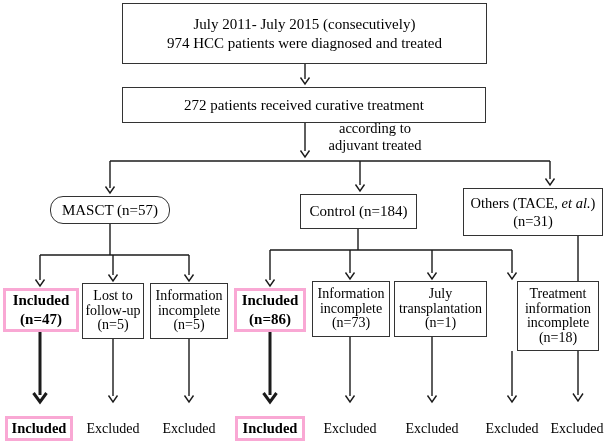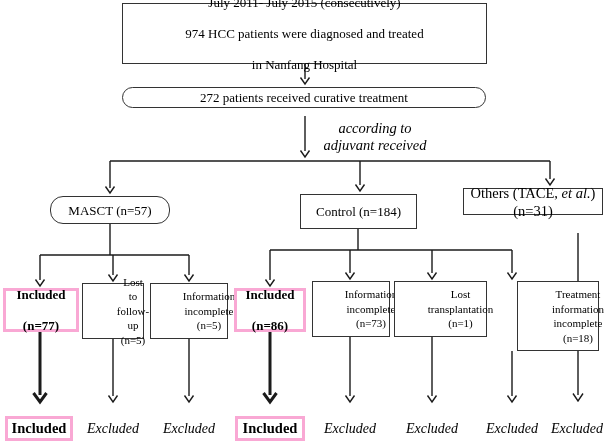--- a/index.html
+++ b/index.html
@@ -17,29 +17,28 @@
     box-sizing:border-box;
     border:1.5px solid #333;
     background:#fff;
     display:flex;
     flex-direction:column;
     align-items:center;
     justify-content:center;
     text-align:center;
   }
   .box-em{border:3px solid #f9a8d4;font-weight:bold;}
-  .t15{font-size:13px;line-height:19px;gap:12px;}
+  .t15{font-size:15px;line-height:19px;}
   .t14{font-size:14.5px;line-height:18px;}
-  .t12{font-size:11px;line-height:14.5px;padding-left:40px;}
+  .t12{font-size:14px;line-height:14.5px;}
   .lbl{
     position:absolute;
     text-align:center;
     font-size:14px;
     line-height:17px;
-    font-style:italic;
   }
   .ital{font-style:italic;}
   .annot{font-size:14.5px;line-height:17px;}
 </style>
 </head>
 <body>
 
 <div id="stage">
 
   <svg id="connectors" viewBox="0 0 611 446" xmlns="http://www.w3.org/2000/svg" fill="none" stroke="#1b1b1b" stroke-width="1.4" stroke-linecap="butt" stroke-linejoin="miter">
@@ -76,46 +75,45 @@
     <path d="M113 339 L113 396 M108.5 395.5 L113 402 L117.5 395.5"></path>
     <path d="M189 339 L189 396 M184.5 395.5 L189 402 L193.5 395.5"></path>
     <path d="M350 337 L350 396 M345.5 395.5 L350 402 L354.5 395.5"></path>
     <path d="M432 337 L432 396 M427.5 395.5 L432 402 L436.5 395.5"></path>
     <path d="M512 351 L512 396 M507.5 395.5 L512 402 L516.5 395.5"></path>
   </svg>
 
   <div class="box t15" style="left:122px;top:3px;width:365px;height:61px;">
     <div>July 2011- July 2015 (consecutively)</div>
     <div>974 HCC patients were diagnosed and treated</div>
-    <div>in Nanfang Hospital</div>
   </div>
 
-  <div class="box t15" style="left:122px;top:87px;width:364px;height:21px;border-radius:12px;">
+  <div class="box t15" style="left:122px;top:87px;width:364px;height:36px;">
     <div>272 patients received curative treatment</div>
   </div>
 
   <div class="lbl annot" style="left:310px;top:120px;width:130px;">
     <div>according to</div>
-    <div>adjuvant received</div>
+    <div>adjuvant treated</div>
   </div>
 
   <div class="box t15" style="left:50px;top:196px;width:120px;height:28px;border-radius:13px;">
     <div>MASCT (n=57)</div>
   </div>
   <div class="box t15" style="left:300px;top:194px;width:117px;height:35px;">
     <div>Control (n=184)</div>
   </div>
-  <div class="box t14" style="left:463px;top:188px;width:140px;height:27px;">
+  <div class="box t14" style="left:463px;top:188px;width:140px;height:48px;">
     <div><span>Others (TACE, </span><span class="ital">et al.</span><span>)</span></div>
     <div>(n=31)</div>
   </div>
 
   <div class="box box-em t15" style="left:3px;top:288px;width:76px;height:44px;">
     <div>Included</div>
-    <div>(n=77)</div>
+    <div>(n=47)</div>
   </div>
   <div class="box t12" style="left:82px;top:283px;width:62px;height:56px;">
     <div>Lost to</div>
     <div>follow-up</div>
     <div>(n=5)</div>
   </div>
   <div class="box t12" style="left:150px;top:283px;width:78px;height:56px;">
     <div>Information</div>
     <div>incomplete</div>
     <div>(n=5)</div>
@@ -123,21 +121,21 @@
   <div class="box box-em t15" style="left:234px;top:288px;width:72px;height:44px;">
     <div>Included</div>
     <div>(n=86)</div>
   </div>
   <div class="box t12" style="left:312px;top:281px;width:78px;height:56px;">
     <div>Information</div>
     <div>incomplete</div>
     <div>(n=73)</div>
   </div>
   <div class="box t12" style="left:394px;top:281px;width:93px;height:56px;">
-    <div>Lost</div>
+    <div>July</div>
     <div>transplantation</div>
     <div>(n=1)</div>
   </div>
   <div class="box t12" style="left:489px;top:281px;width:82px;height:70px;margin-left:28px;">
     <div>Treatment</div>
     <div>information</div>
     <div>incomplete</div>
     <div>(n=18)</div>
   </div>
 

